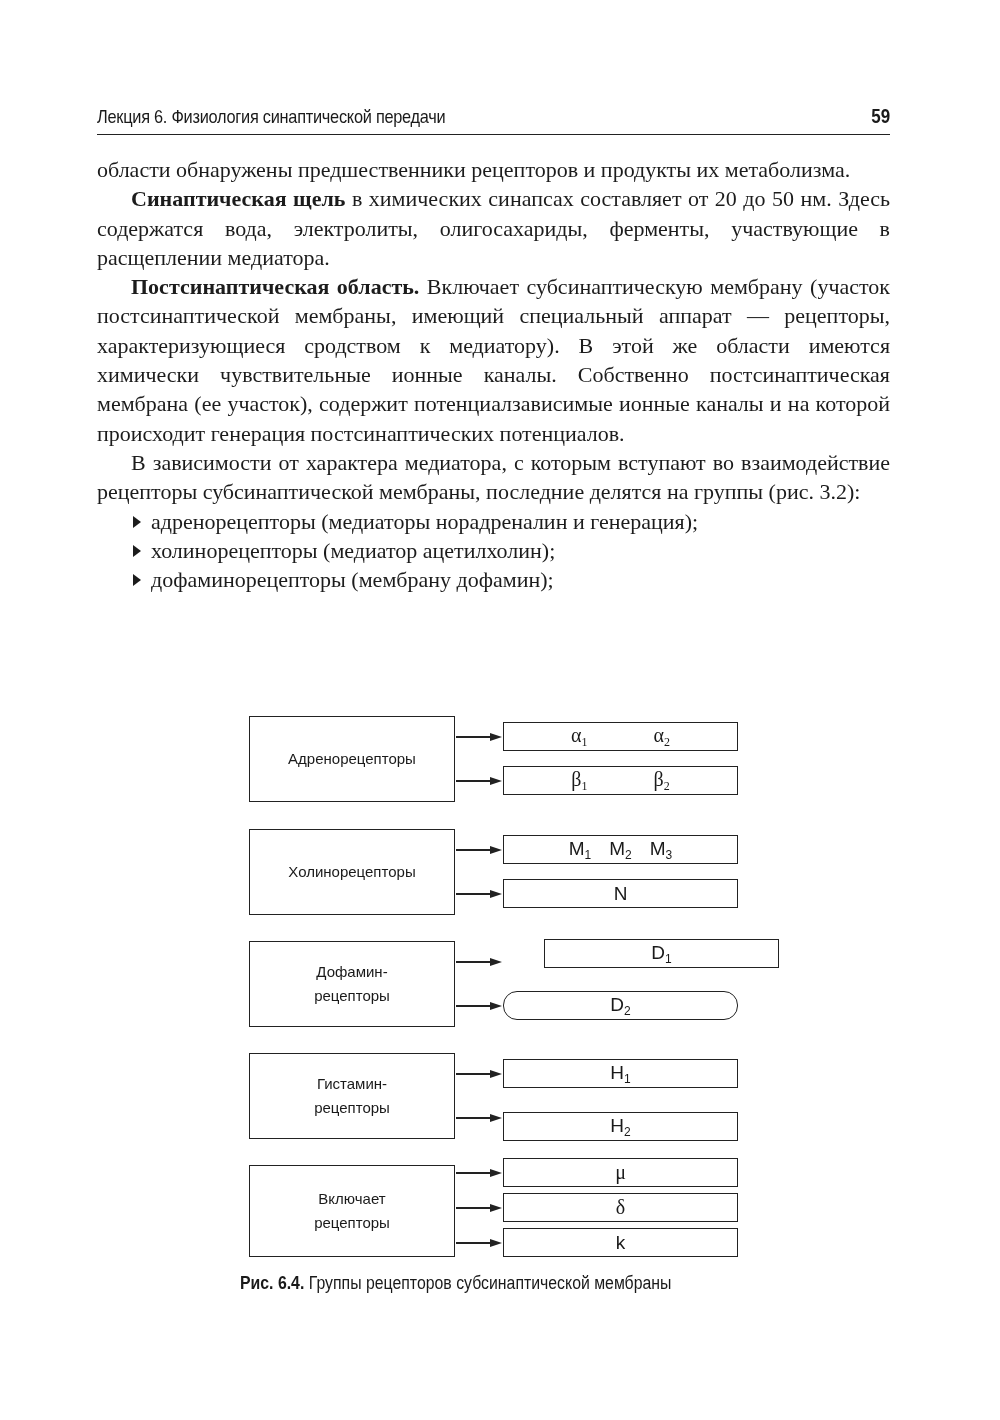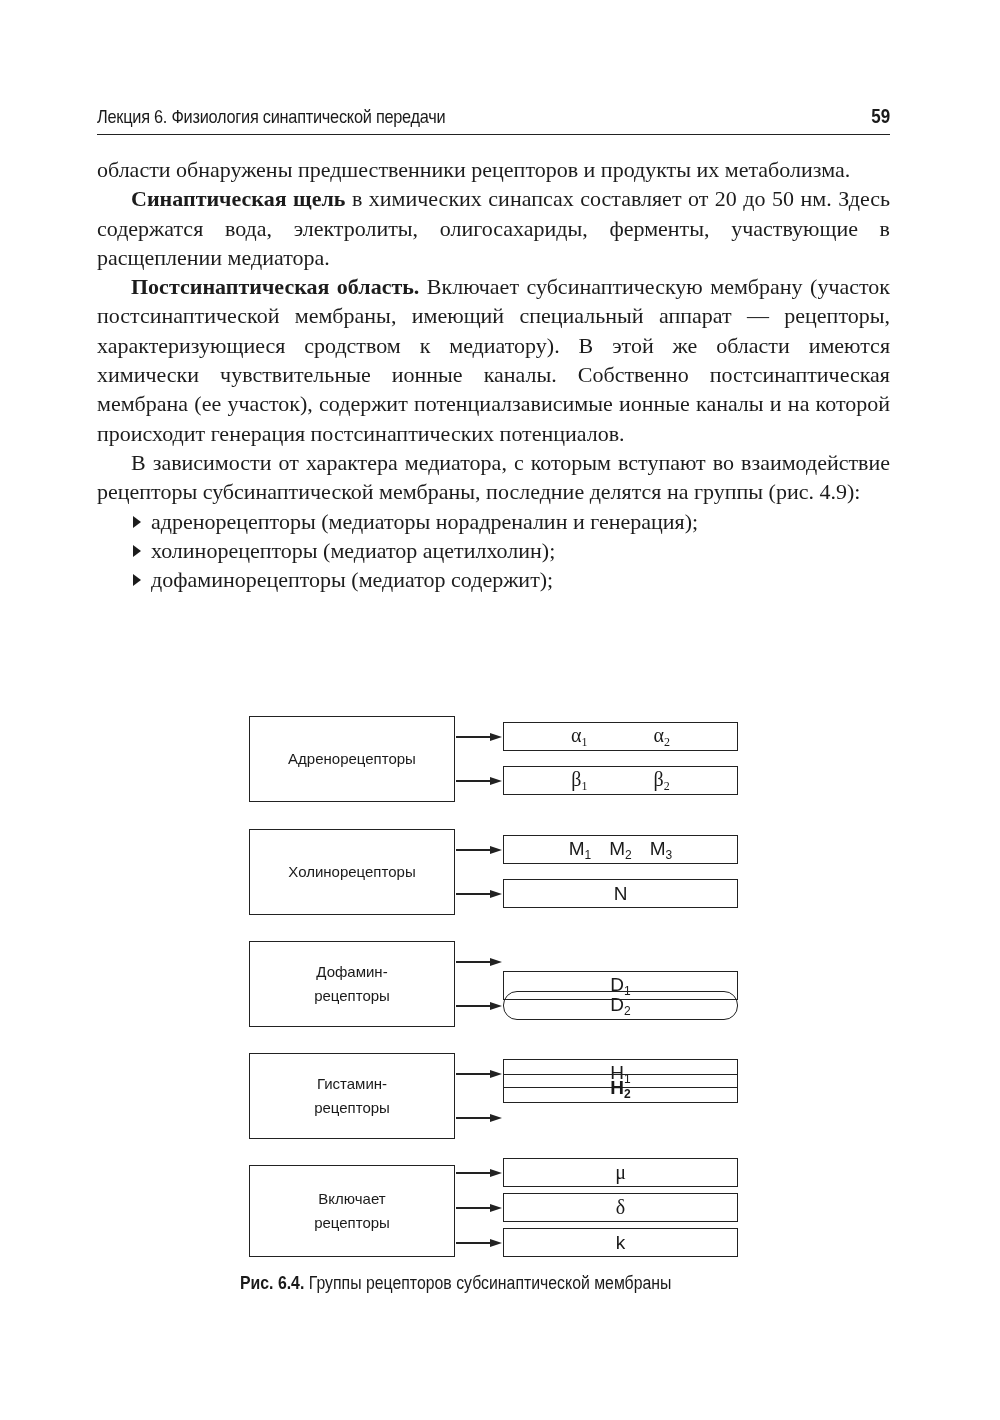--- a/index.html
+++ b/index.html
@@ -65,25 +65,25 @@
 
   <div class="running-head">
     <span class="rh-title">Лекция 6. Физиология синаптической передачи</span>
     <span class="rh-page">59</span>
   </div>
 
   <div class="body-text">
     <p>области обнаружены предшественники рецепторов и продукты их метаболизма.</p>
     <p class="indent"><b>Синаптическая щель</b><span> в химических синапсах составляет от 20 до 50 нм. Здесь содержатся вода, электролиты, олигосахариды, ферменты, участвующие в расщеплении медиатора.</span></p>
     <p class="indent"><b>Постсинаптическая область.</b><span> Включает субсинаптическую мембрану (участок постсинаптической мембраны, имеющий специальный аппарат — рецепторы, характеризующиеся сродством к медиатору). В этой же области имеются химически чувствительные ионные каналы. Собственно постсинаптическая мембрана (ее участок), содержит потенциалзависимые ионные каналы и на которой происходит генерация постсинаптических потенциалов.</span></p>
-    <p class="indent">В зависимости от характера медиатора, с которым вступают во взаимодействие рецепторы субсинаптической мембраны, последние делятся на группы (рис. 4.9):</p>
+    <p class="indent">В зависимости от характера медиатора, с которым вступают во взаимодействие рецепторы субсинаптической мембраны, последние делятся на группы (рис. 3.2):</p>
     <ul class="bullets">
       <li><span class="tri"></span><span>адренорецепторы (медиаторы норадреналин и генерация);</span></li>
       <li><span class="tri"></span><span>холинорецепторы (медиатор ацетилхолин);</span></li>
-      <li><span class="tri"></span><span>дофаминорецепторы (медиатор содержит);</span></li>
+      <li><span class="tri"></span><span>дофаминорецепторы (мембрану дофамин);</span></li>
     </ul>
   </div>
 
   <div class="figure" id="figure">
       <div class="group-box" style="top: 716px; height: 86px;">Адренорецепторы</div>
       <div class="sub-box greek" style="top: 722px;">
         <span class="item"><span>α</span><sub>1</sub></span>
         <span class="item"><span>α</span><sub>2</sub></span>
       </div>
       <div class="arrow" style="top: 732px;">
@@ -110,21 +110,21 @@
       </div>
       <div class="sub-box" style="top: 879px;">
         <span class="item"><span>N</span></span>
       </div>
       <div class="arrow" style="top: 889px;">
         <div class="line"></div>
         <div class="head"></div>
       </div>
       <div class="group-box" style="top: 941px; height: 86px;">Дофамин-
 рецепторы</div>
-      <div class="sub-box" style="top: 971px;">
+      <div class="sub-box" style="top: 939px; margin-left: 41px;">
         <span class="item"><span>D</span><sub>1</sub></span>
       </div>
       <div class="arrow" style="top: 957px;">
         <div class="line"></div>
         <div class="head"></div>
       </div>
       <div class="sub-box" style="top: 991px; border-radius: 14px;">
         <span class="item"><span>D</span><sub>2</sub></span>
       </div>
       <div class="arrow" style="top: 1001px;">
@@ -133,21 +133,21 @@
       </div>
       <div class="group-box" style="top: 1053px; height: 86px;">Гистамин-
 рецепторы</div>
       <div class="sub-box" style="top: 1059px;">
         <span class="item"><span>H</span><sub>1</sub></span>
       </div>
       <div class="arrow" style="top: 1069px;">
         <div class="line"></div>
         <div class="head"></div>
       </div>
-      <div class="sub-box" style="top: 1074px; font-weight: bold;">
+      <div class="sub-box" style="top: 1112px;">
         <span class="item"><span>H</span><sub>2</sub></span>
       </div>
       <div class="arrow" style="top: 1113px;">
         <div class="line"></div>
         <div class="head"></div>
       </div>
       <div class="group-box" style="top: 1165px; height: 92px;">Включает
 рецепторы</div>
       <div class="sub-box greek" style="top: 1158px;">
         <span class="item"><span>μ</span></span>

